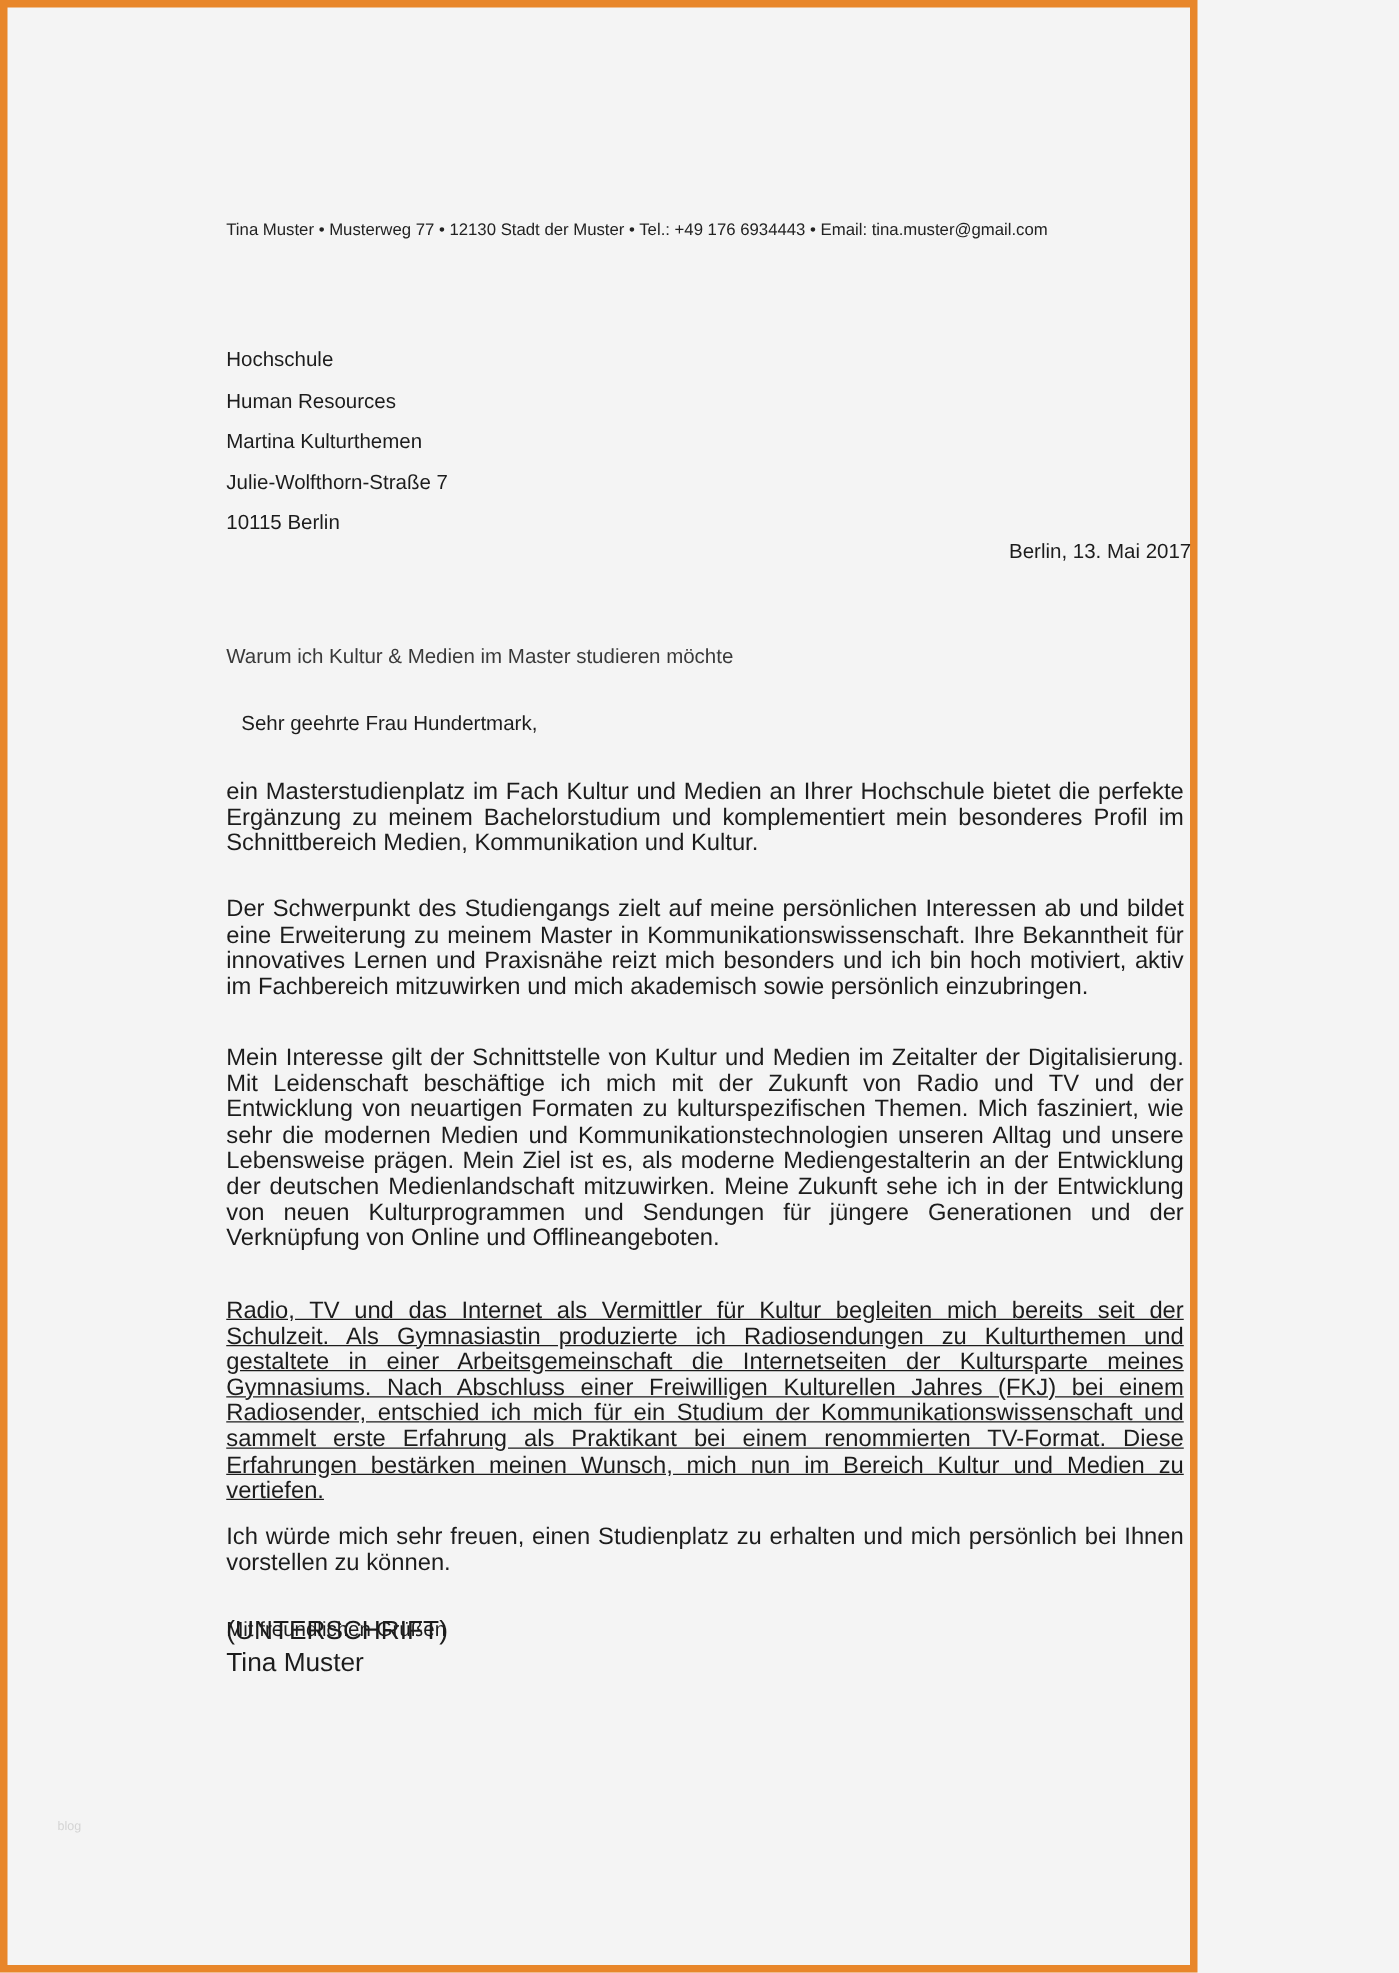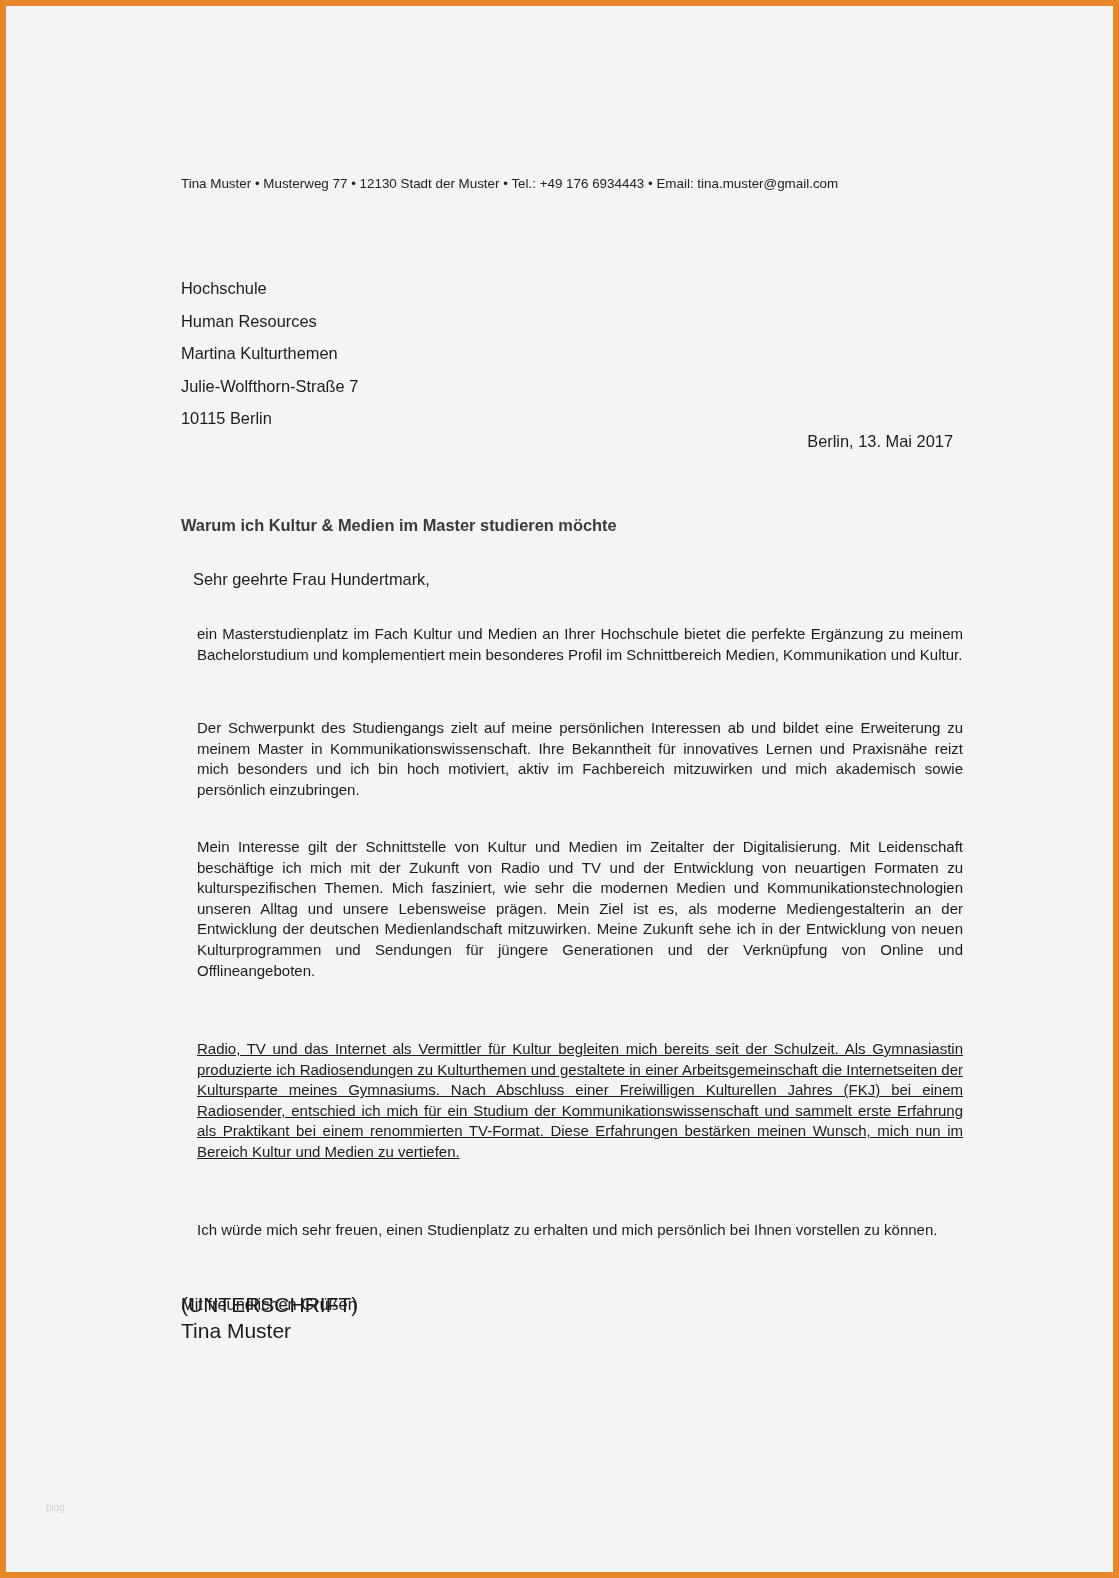--- a/index.html
+++ b/index.html
@@ -6,21 +6,21 @@
     body {
       width: 1119px; height: 1578px;
       background: #f4f4f4;
       font-family: "Liberation Sans", sans-serif;
       color: #1c1c1c;
       position: relative;
       overflow: hidden;
     }
     .frame {
       position: absolute; left: 0; top: 0;
-      width: 1119px; height: 1578px;
+      width: 958px; height: 1578px;
       box-sizing: border-box;
       border: 6px solid #e8862a;
       background: #f4f4f4;
     }
     .page {
       position: absolute;
       left: 175px;
       width: 770px;
       top: 0;
     }
@@ -34,48 +34,48 @@
       position: absolute; top: 266px; left: 0;
       font-size: 16.4px; line-height: 32.5px;
     }
     .recipient div { white-space: nowrap; }
     .date {
       position: absolute; top: 426px; right: -2px;
       font-size: 16.4px; white-space: nowrap;
     }
     .subject {
       position: absolute; top: 510px; left: 0;
-      font-size: 16.4px; font-weight: bold; color: #3a3a3a;
+      font-size: 16.4px; font-weight: normal; color: #3a3a3a;
       white-space: nowrap;
     }
     .salutation {
       position: absolute; top: 564px; left: 0;
       font-size: 16.4px; white-space: nowrap; margin-left: 12px;
     }
     .para {
-      position: absolute; left: 16px; width: 766px;
-      font-size: 15px; line-height: 20.6px;
+      position: absolute; left: 0; width: 766px;
+      font-size: 19px; line-height: 20.6px;
       text-align: justify;
       text-align-last: left;
     }
     #p1 { top: 618px; }
     #p2 { top: 712px; }
     #p3 { top: 831px; }
     #p4 { top: 1033px; text-decoration: underline; }
     #p5 { top: 1214px; }
     .closing {
       position: absolute; top: 1289px; left: 0;
       font-size: 16.4px; white-space: nowrap;
     }
     .signature {
       position: absolute; top: 1286px; left: 0;
       font-size: 21px; line-height: 26px; white-space: nowrap;
     }
     .watermark {
-      position: absolute; left: 40px; top: 1496px;
+      position: absolute; left: 40px; top: 1450px;
       font-size: 10px; color: #d4d4d4;
     }
   </style>
 </head>
 <body>
 
 <div class="frame">
   <div class="page">
     <div class="sender">Tina Muster • Musterweg 77 • 12130 Stadt der Muster • Tel.: +49 176 6934443 • Email: tina.muster@gmail.com</div>
 

